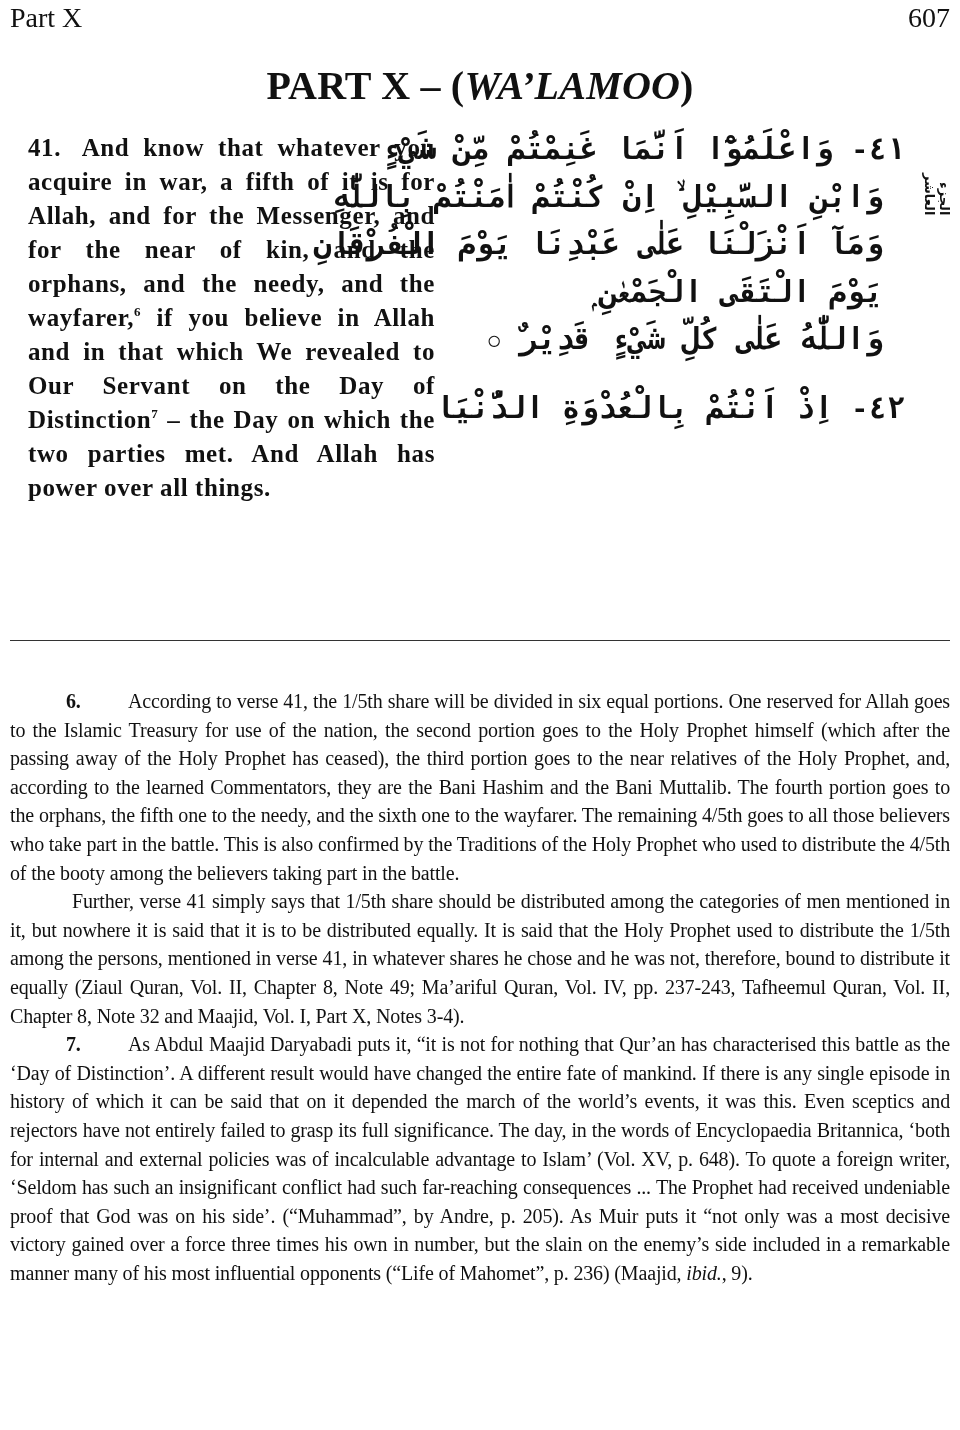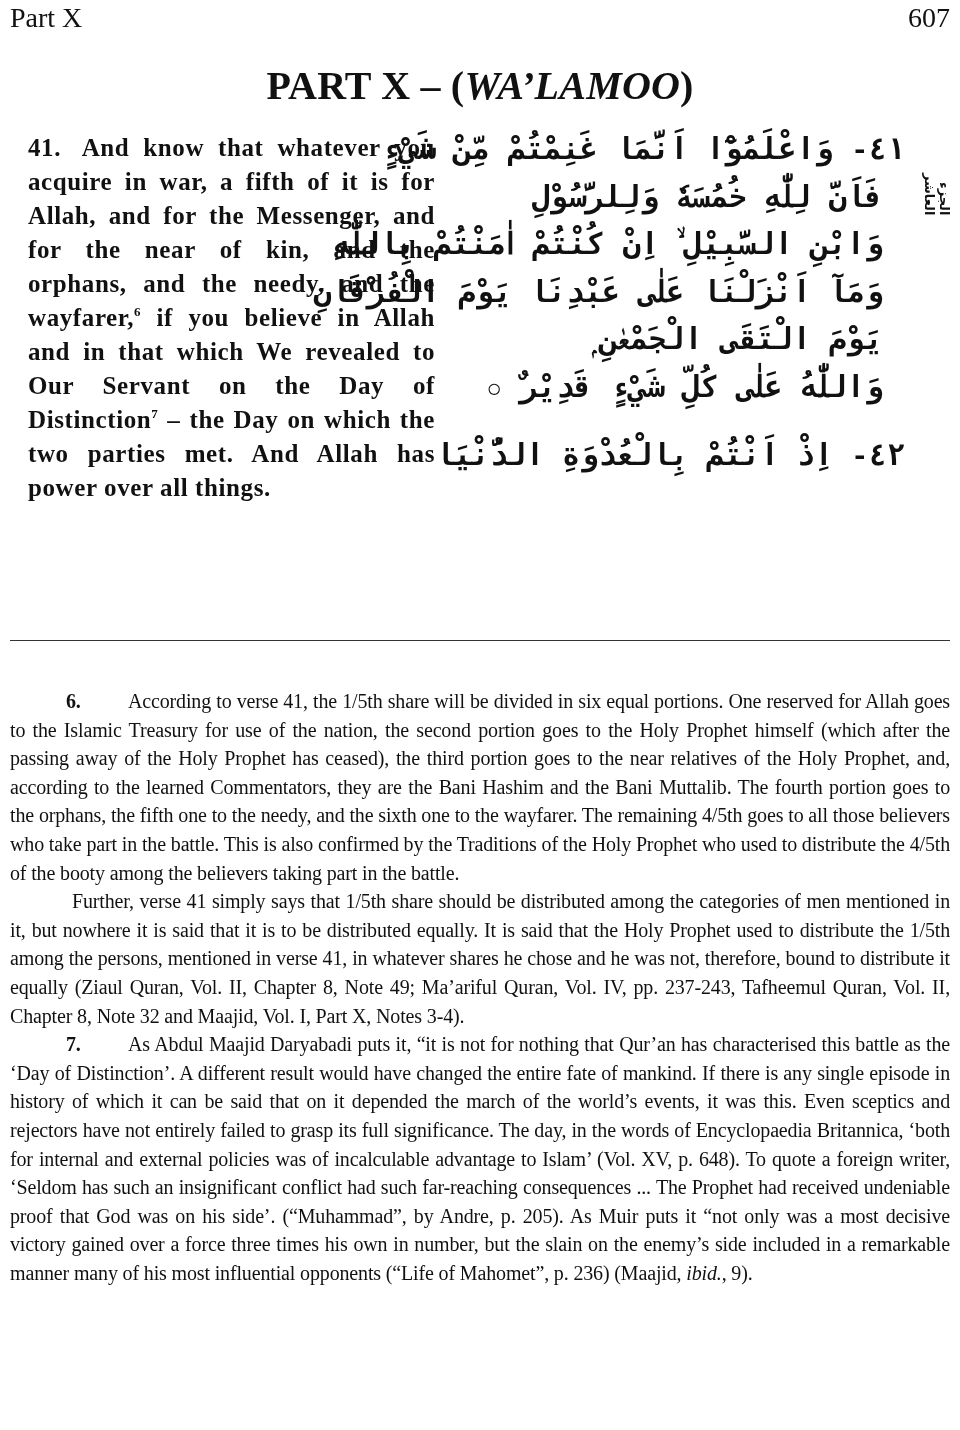--- a/index.html
+++ b/index.html
@@ -74,21 +74,20 @@
 <div class="verses-en">
   <p class="verse">
     <span class="num">41.</span>
     <span>And know that whatever you acquire in war, a fifth of it is for Allah, and for the Messenger, and for the near of kin, and the orphans, and the needy, and the wayfarer,</span><sup>6</sup><span> if you believe in Allah and in that which We revealed to Our Servant on the Day of Distinction</span><sup>7</sup><span> – the Day on which the two parties met. And Allah has power over all things.</span>
   </p>
 </div>
 
 <div class="verses-ar">
   <div class="ar-verse">
     <span class="ar-line">٤١- وَاعْلَمُوْٓا اَنَّمَا غَنِمْتُمْ مِّنْ شَيْءٍ</span>
-    <span class="ar-line indent">فَاَنَّ لِلّٰهِ خُمُسَهٗ وَلِلرَّسُوْلِ</span>
     <span class="ar-line indent">وَابْنِ السَّبِيْلِ ۙ اِنْ كُنْتُمْ اٰمَنْتُمْ بِاللّٰهِ</span>
     <span class="ar-line indent">وَمَآ اَنْزَلْنَا عَلٰى عَبْدِنَا يَوْمَ الْفُرْقَانِ</span>
     <span class="ar-line indent">يَوْمَ الْتَقَى الْجَمْعٰنِ ۭ</span>
     <span class="ar-line indent"><span>وَاللّٰهُ عَلٰى كُلِّ شَيْءٍ قَدِيْرٌ</span> <span class="ar-end">○</span></span>
   </div>
   <div class="ar-verse">
     <span class="ar-line">٤٢- اِذْ اَنْتُمْ بِالْعُدْوَةِ الدُّنْيَا</span>
   </div>
 </div>
 

